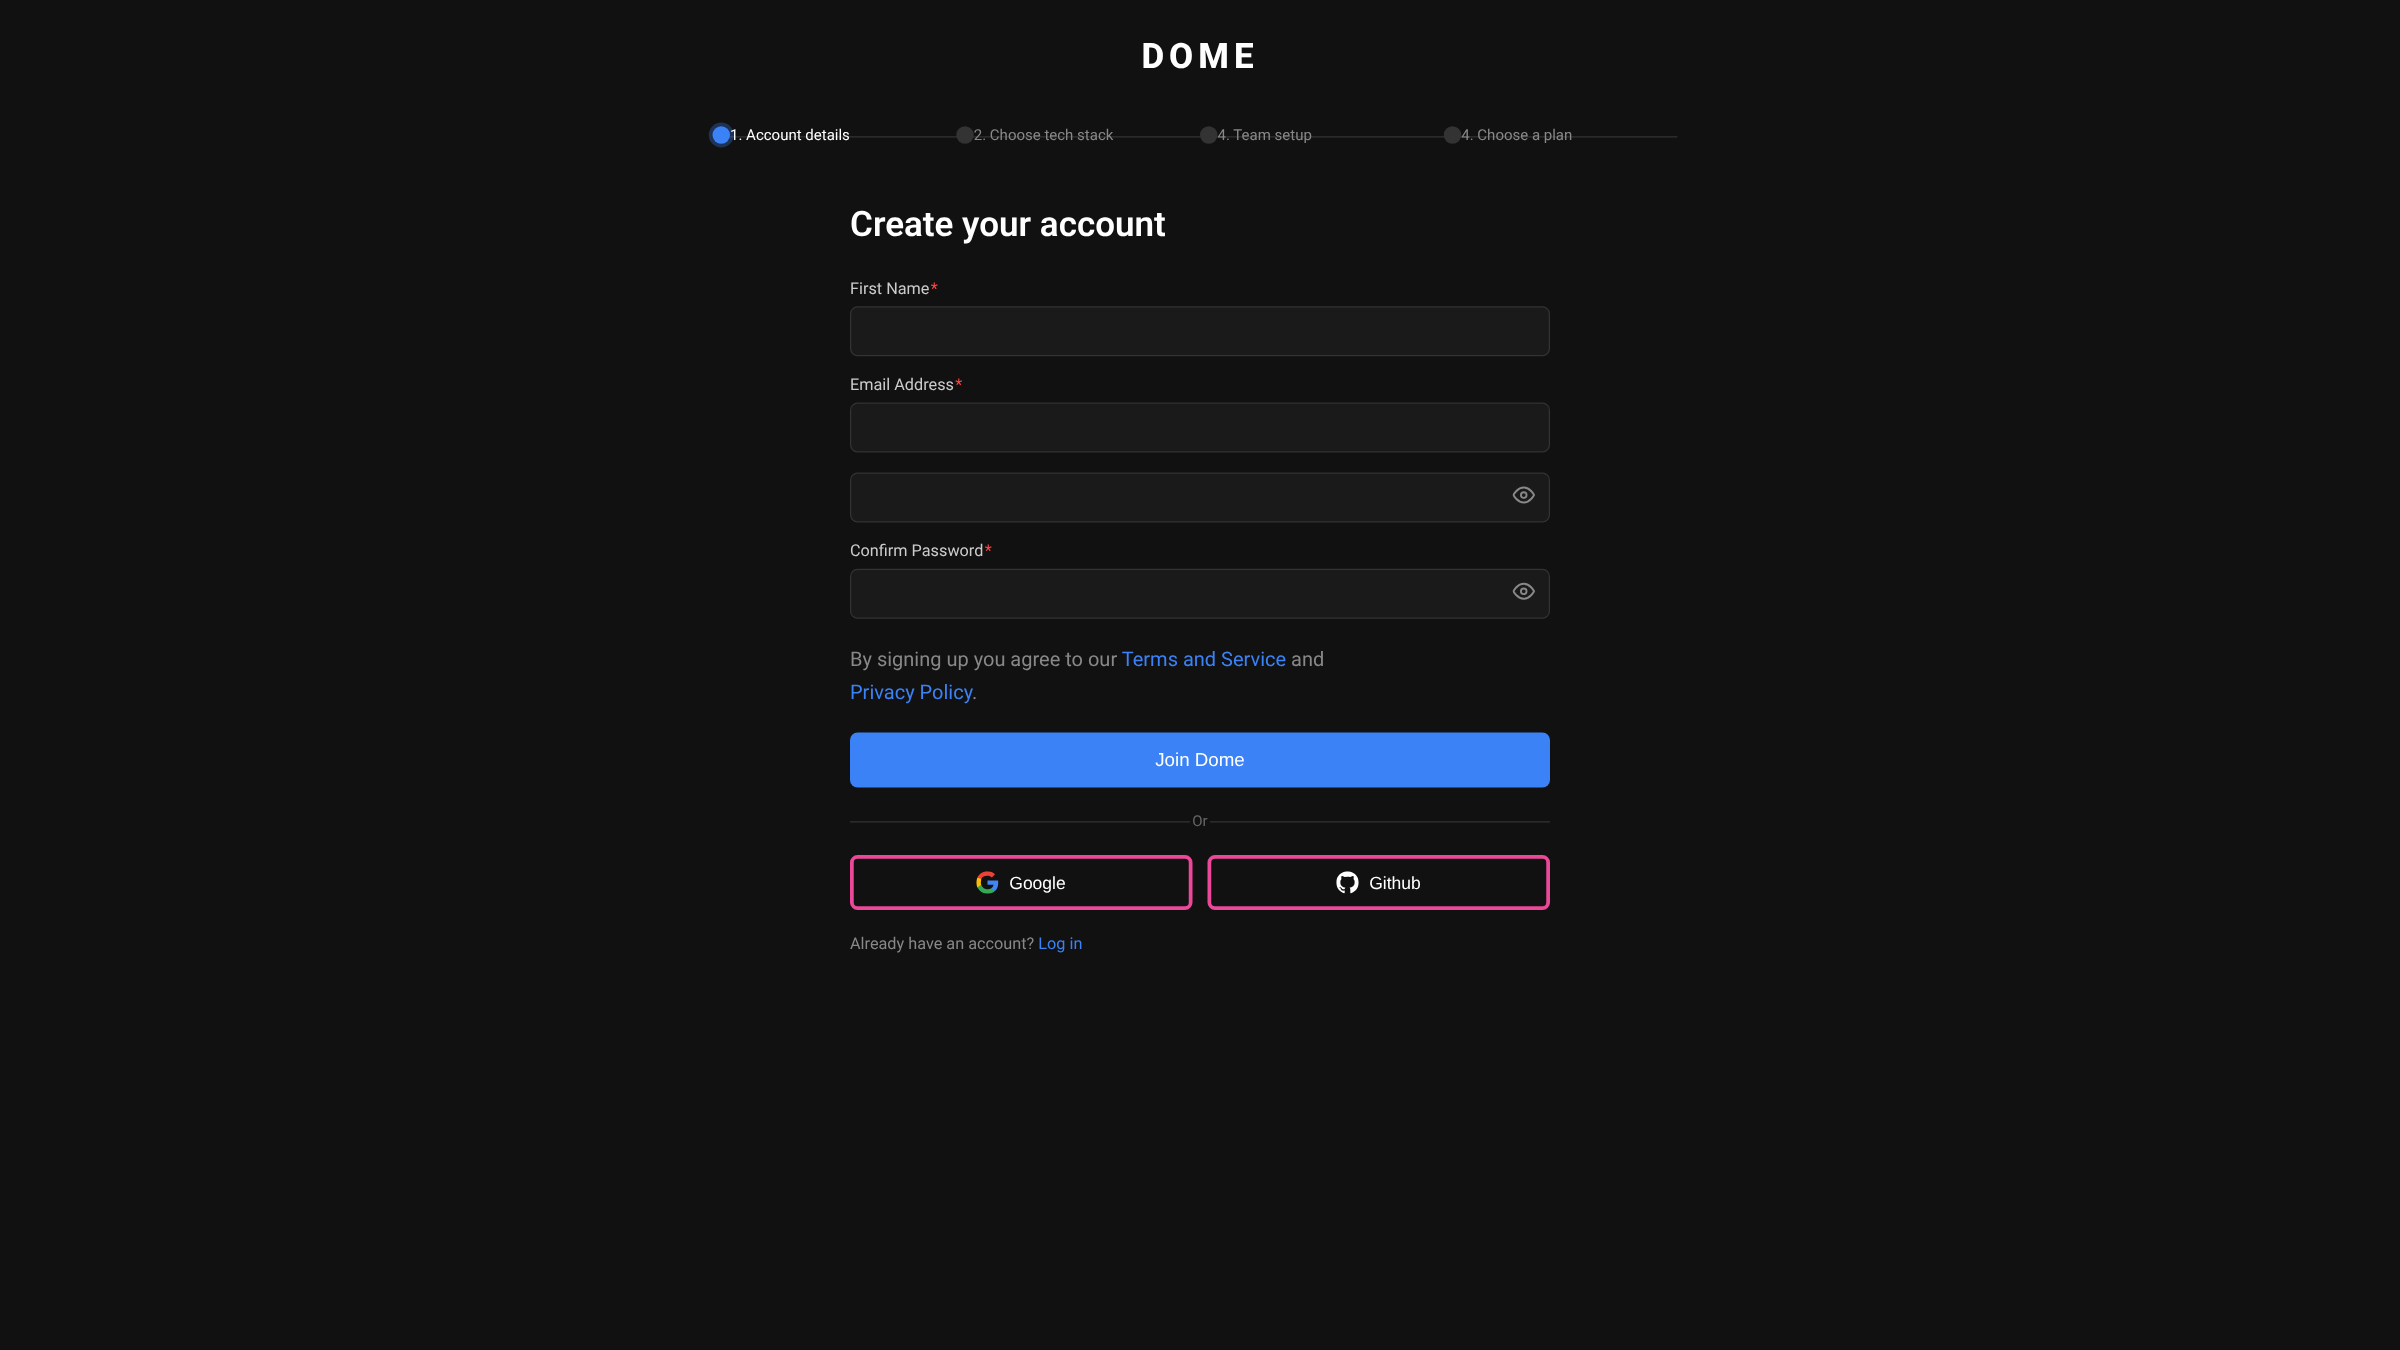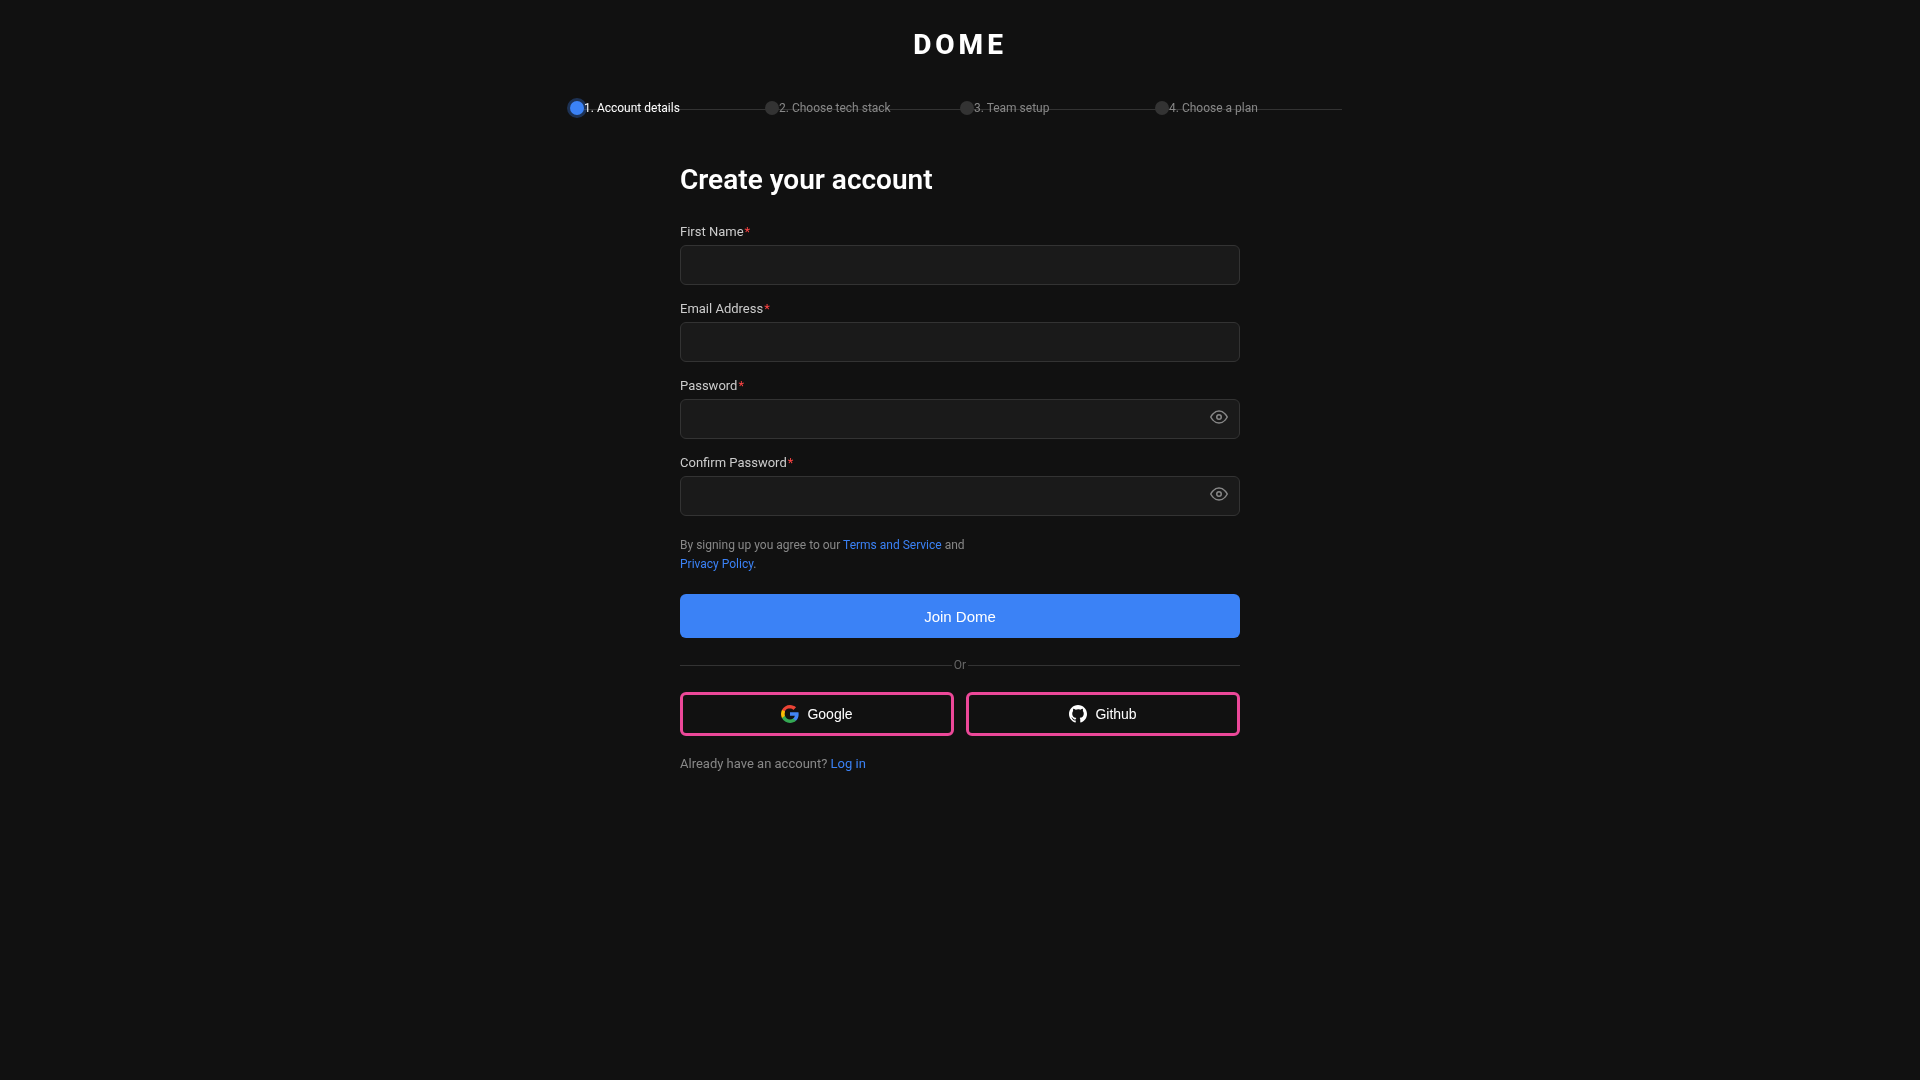--- a/index.html
+++ b/index.html
@@ -152,21 +152,21 @@
       right: 12px;
       top: 50%;
       transform: translateY(-50%);
       cursor: pointer;
       color: #888888;
       font-size: 16px;
       user-select: none;
     }
 
     .terms-text {
-      font-size: 12px;
+      font-size: 16px;
       color: #888888;
       margin-bottom: 20px;
       margin-top: 4px;
       line-height: 1.6;
     }
 
     .terms-link {
       color: #3b82f6;
       text-decoration: none;
     }
@@ -261,21 +261,21 @@
   <div class="step">
     <div class="step-dot active"></div>
     <span class="step-label active">1. Account details</span>
   </div>
   <div class="step">
     <div class="step-dot"></div>
     <span class="step-label">2. Choose tech stack</span>
   </div>
   <div class="step">
     <div class="step-dot"></div>
-    <span class="step-label">3. Team setup</span>
+    <span class="step-label">4. Team setup</span>
   </div>
   <div class="step">
     <div class="step-dot"></div>
     <span class="step-label">4. Choose a plan</span>
   </div>
 </div>
 
 <div class="form-container">
   <h1 class="form-title">Create your account</h1>
 
@@ -289,23 +289,20 @@
   </div>
 
   <div class="form-group">
     <label class="form-label">
       <span>Email Address</span><span class="required-star">*</span>
     </label>
     <input class="form-input" type="email" autocomplete="email" style="">
   </div>
 
   <div class="form-group">
-    <label class="form-label">
-      <span>Password</span><span class="required-star">*</span>
-    </label>
     <div class="input-wrapper">
       <input class="form-input" type="password" autocomplete="new-password" style="">
       <span class="eye-icon">
         <svg width="18" height="18" viewBox="0 0 24 24" fill="none" stroke="currentColor" stroke-width="2" stroke-linecap="round" stroke-linejoin="round">
           <path d="M1 12s4-8 11-8 11 8 11 8-4 8-11 8-11-8-11-8z"></path>
           <circle cx="12" cy="12" r="3"></circle>
         </svg>
       </span>
     </div>
   </div>

